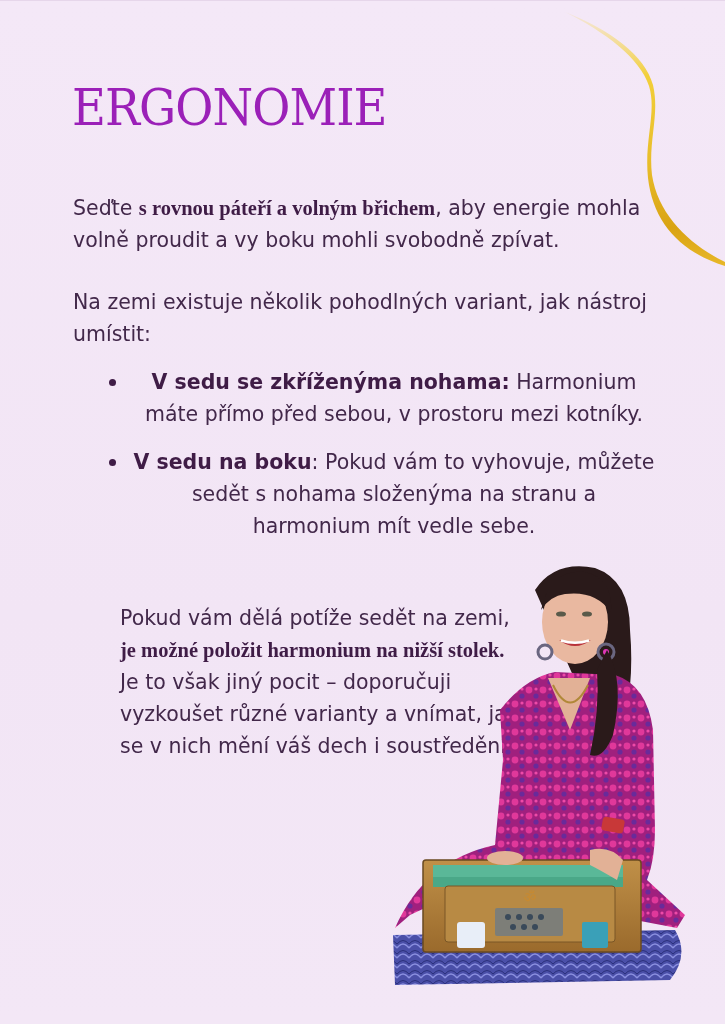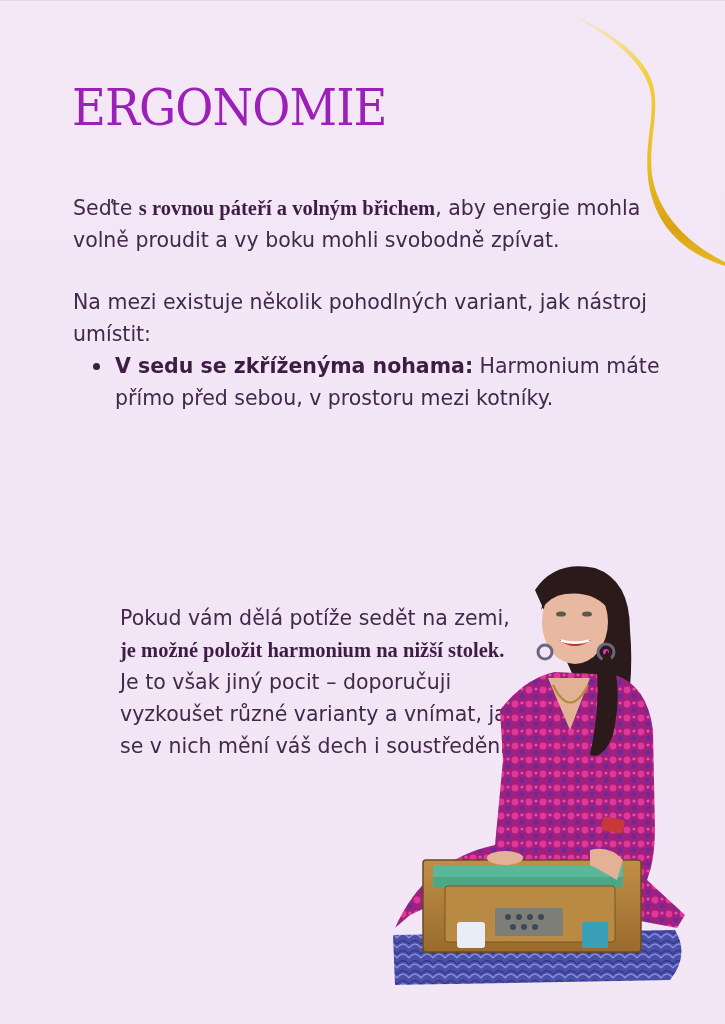--- a/index.html
+++ b/index.html
@@ -16,21 +16,21 @@
       position:absolute; left:72px; top:78px; margin:0;
       font-family:"DejaVu Serif", serif; font-weight:normal;
       font-size:50px; letter-spacing:-1px; line-height:60px;
       color:#9b20b8; transform:scaleX(0.93); transform-origin:left;
     }
     .p { position:absolute; left:73px; margin:0; font-size:20.5px; line-height:32px; }
     .p b { font-weight:bold; color:#3f1c46;font-family:Liberation Serif, serif; }
     .p1 { top:192px; width:600px; }
     .p2 { top:286px; width:600px; }
     ul.opts { position:absolute; left:73px; top:350px; width:600px; margin:0; padding:0; list-style:none; font-size:20.5px; line-height:32px; }
-    ul.opts li { position:relative; padding-left:42px; margin:0; }
+    ul.opts li { position:relative; padding-left:42px; margin:16px;text-align:center; }
     ul.opts li .dot { position:absolute; left:20px; top:13px; width:7px; height:7px; border-radius:50%; background:#3f1c46; }
     ul.opts li b { font-weight:bold; color:#3f1c46; }
     .p3 { top:602px; width:400px;margin-left:47px; }
     
     .photo { position:absolute; left:385px; top:560px; width:320px; height:450px; }
   </style>
 </head>
 <body>
 
 <div class="page"></div>
@@ -47,24 +47,25 @@
     </linearGradient>
   </defs>
   <path d="M25 12 C 70 30, 105 55, 113 85 C 120 115, 108 140, 112 175 C 118 215, 150 245, 185 262
            L 185 266 C 140 252, 113 222, 108 178 C 104 140, 117 112, 109 86 C 100 58, 65 32, 25 12 Z" fill="url(#gold)"></path>
 </svg>
 
 <h1 class="title">ERGONOMIE</h1>
 
 <p class="p p1"><span>Seďte </span><b>s rovnou páteří a volným břichem</b><span>, aby energie mohla volně proudit a vy boku mohli svobodně zpívat.</span></p>
 
-<p class="p p2">Na mezi existuje několik pohodlných variant, jak nástroj umístit:</p>
+<p class="p p2">Na zemi existuje několik pohodlných variant, jak nástroj umístit:</p>
 
 <ul class="opts">
   <li><span class="dot"></span><b>V sedu se zkříženýma nohama:</b><span> Harmonium máte přímo před sebou, v prostoru mezi kotníky.</span></li>
+  <li><span class="dot"></span><b>V sedu na boku</b><span>: Pokud vám to vyhovuje, můžete sedět s nohama složenýma na stranu a harmonium mít vedle sebe.</span></li>
 </ul>
 
 <p class="p p3"><span>Pokud vám dělá potíže sedět na zemi, </span><b>je možné položit harmonium na nižší stolek.</b><span> Je to však jiný pocit – doporučuji vyzkoušet různé varianty a vnímat, jak se v nich mění váš dech i soustředění.</span></p>
 
 <svg class="photo" viewBox="0 0 320 450">
   <defs>
     <pattern id="dress" width="14" height="14" patternUnits="userSpaceOnUse">
       <rect width="14" height="14" fill="#a0207e"></rect>
       <circle cx="4" cy="4" r="3.4" fill="#e0389a"></circle>
       <circle cx="11" cy="10" r="2.6" fill="#6a2a9a"></circle>

